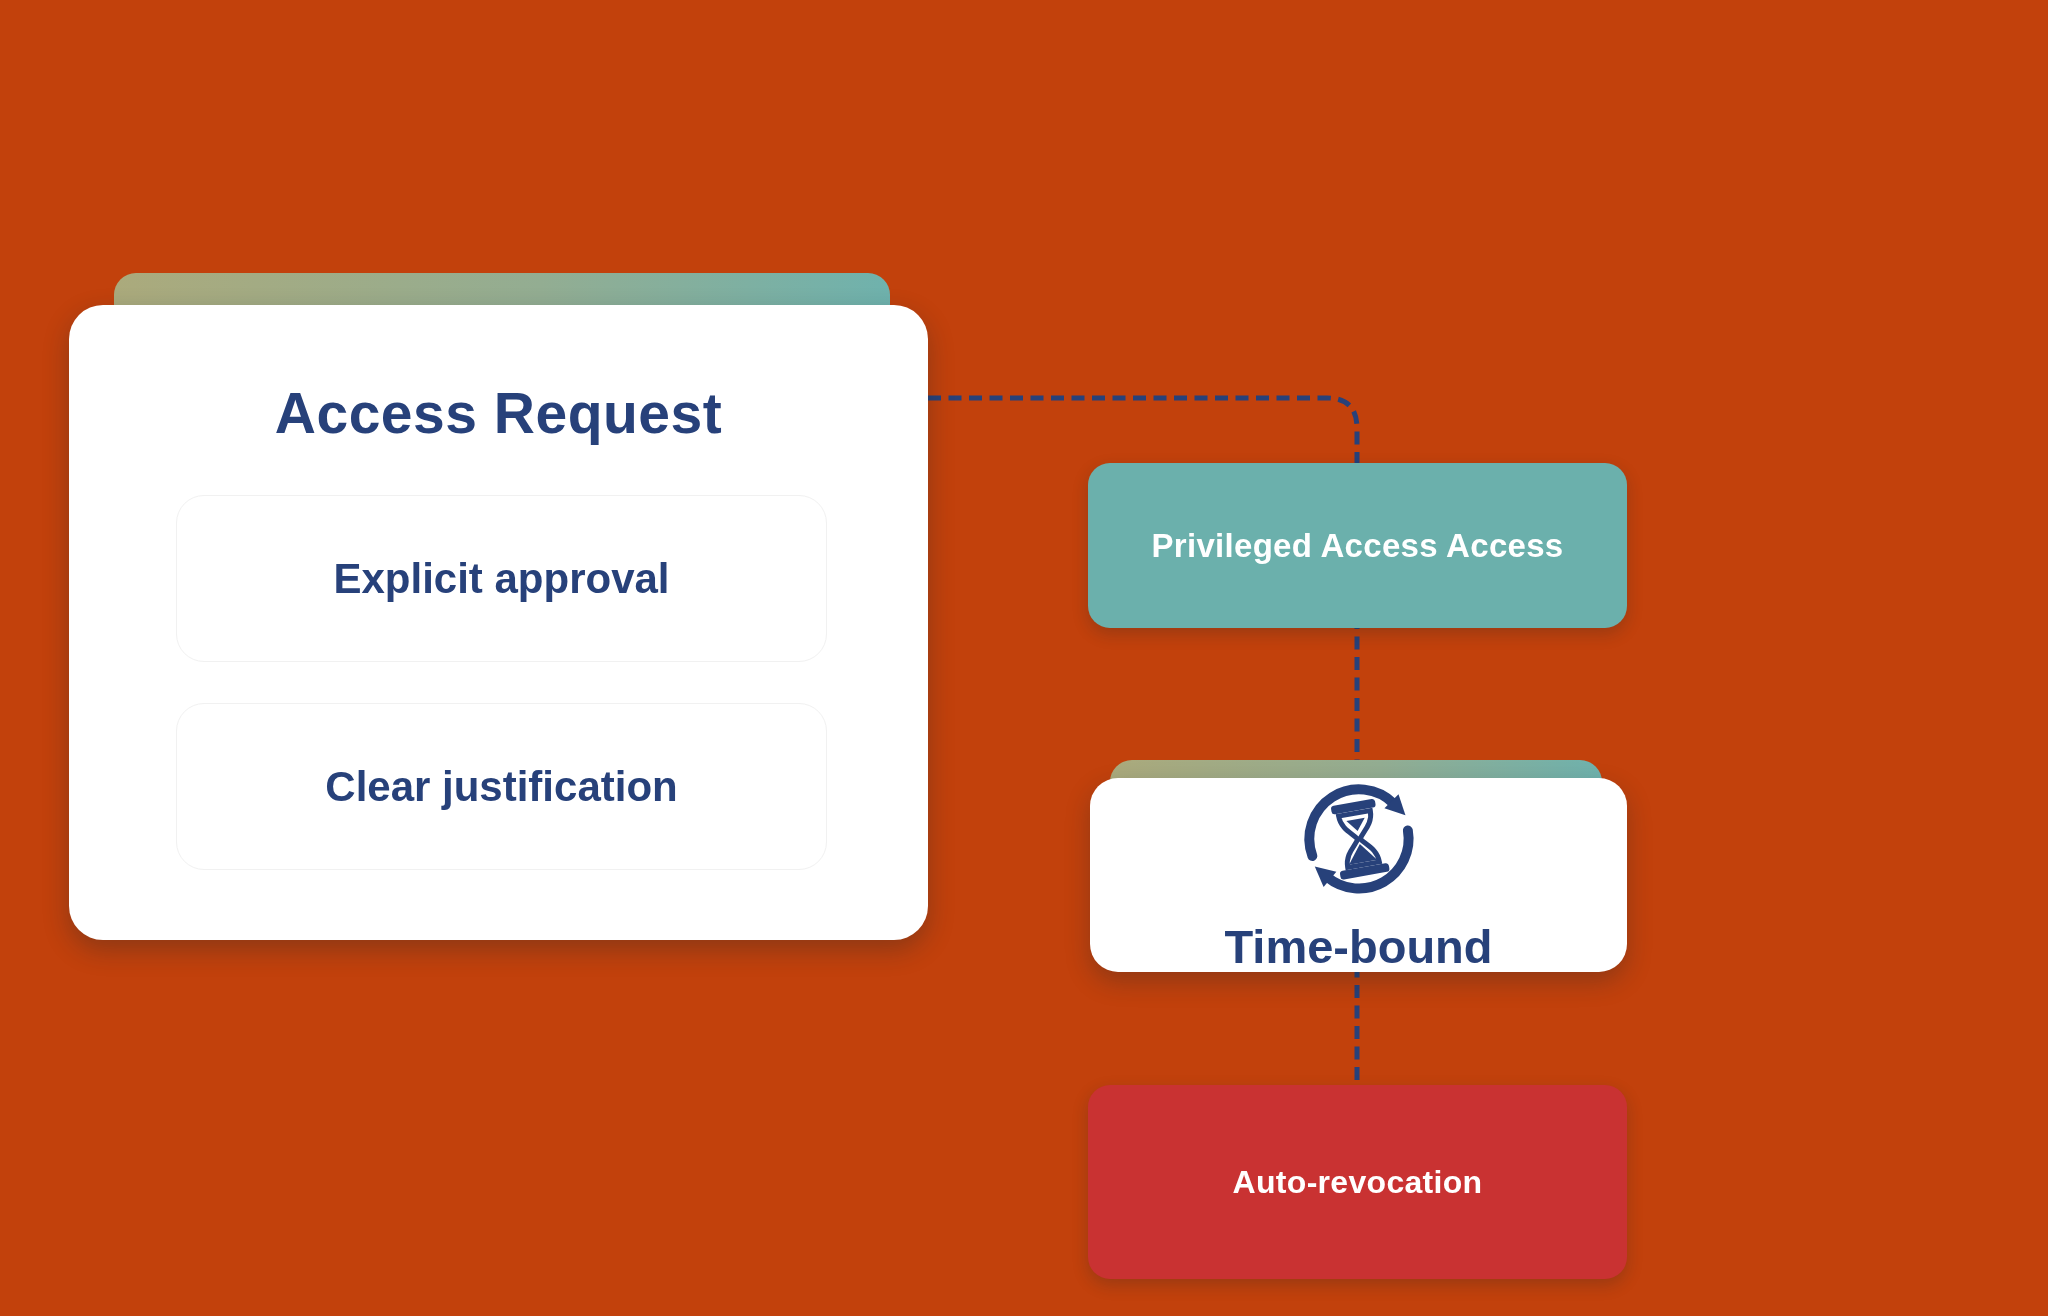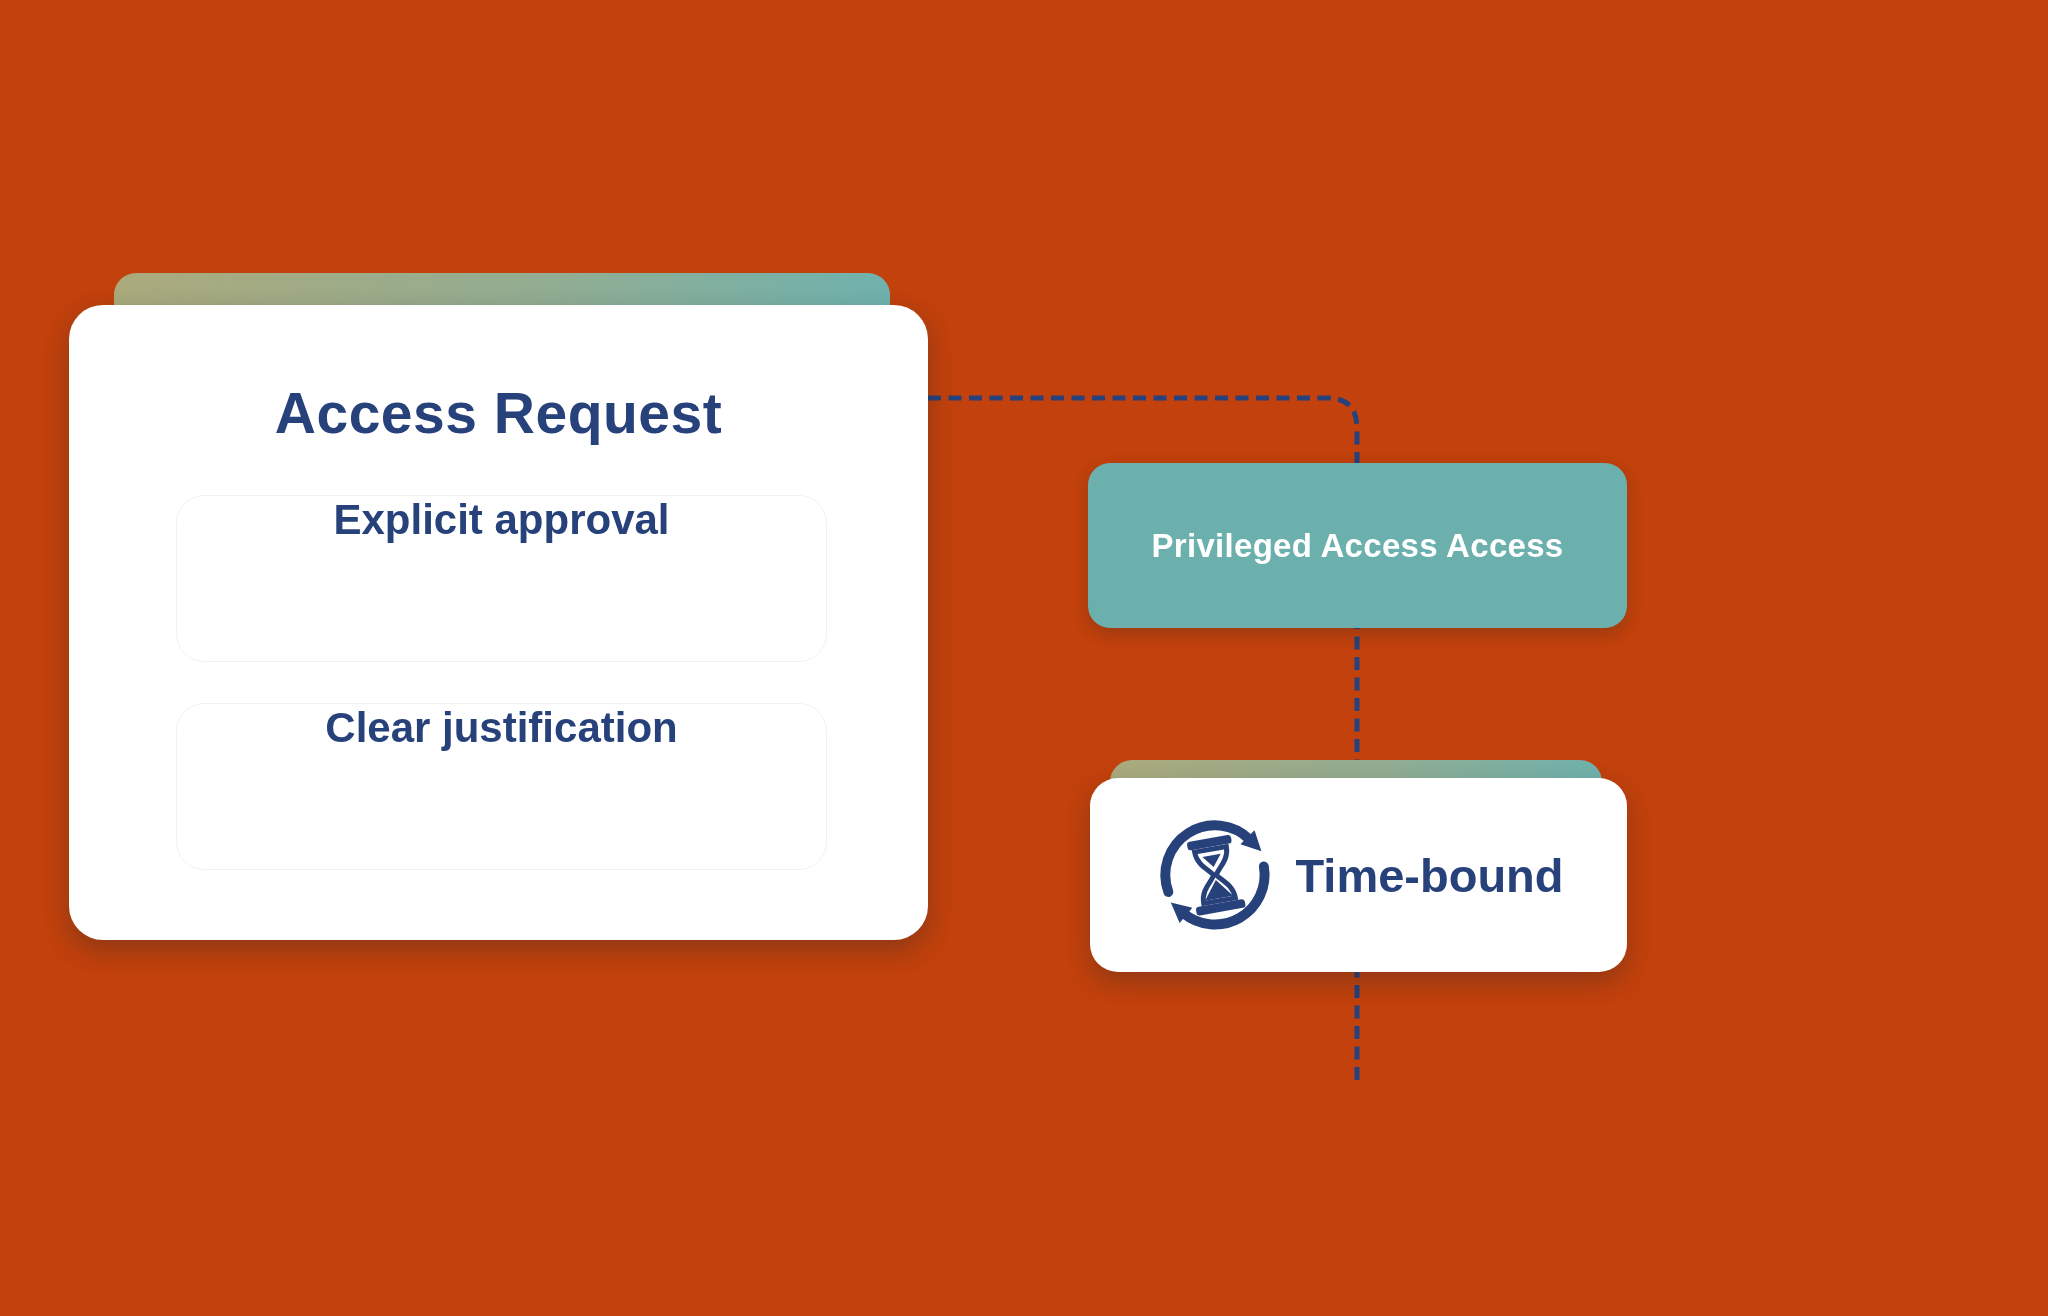--- a/index.html
+++ b/index.html
@@ -55,20 +55,21 @@
     letter-spacing: 0.5px;
   }
   .inner-item {
     position: absolute;
     left: 107px;
     width: 649px; height: 165px;
     border: 1px solid #f1f1f1;
     border-radius: 28px;
     background: #ffffff;
     display: flex;
+    align-items: center;
     justify-content: center;
   }
   .inner-item-1 { top: 190px; }
   .inner-item-2 { top: 398px; }
   .inner-item .item-label {
     font-size: 42px;
     font-weight: 700;
     color: #27417a;
   }
   .node {
@@ -91,20 +92,21 @@
     color: #ffffff;
     letter-spacing: 0.3px;
   }
   .node-timebound {
     left: 1090px; top: 778px;
     width: 537px; height: 194px;
     background: #ffffff;
     border-radius: 28px;
     box-shadow: 0 10px 24px rgba(20, 36, 42, 0.28);
     gap: 18px;
+    flex-direction: column;
   }
   .node-timebound .node-label {
     font-size: 47px;
     font-weight: 700;
     color: #27417a;
   }
   .hourglass-cycle {
     width: 124px; height: 124px;
     flex: 0 0 auto;
   }
@@ -160,14 +162,17 @@
         <rect x="32" y="20" width="36" height="7" rx="2.5"></rect>
         <rect x="30" y="73" width="40" height="7" rx="2.5"></rect>
         <path d="M37 29 L63 29 C63 40 54 45 51 50 C54 55 63 60 63 71 L37 71 C37 60 46 55 49 50 C46 45 37 40 37 29 Z" fill="none" stroke="#27417a" stroke-width="4"></path>
         <path d="M42.5 34 L57.5 34 L50 43.5 Z"></path>
         <path d="M50 54 L61.5 69 L38.5 69 Z"></path>
       </g>
     </svg>
     <span class="node-label">Time-bound</span>
   </div>
 
+  <div class="node node-revocation">
+    <span class="node-label">Auto-revocation</span>
+  </div>
 
 </div>
 
 </body></html>

